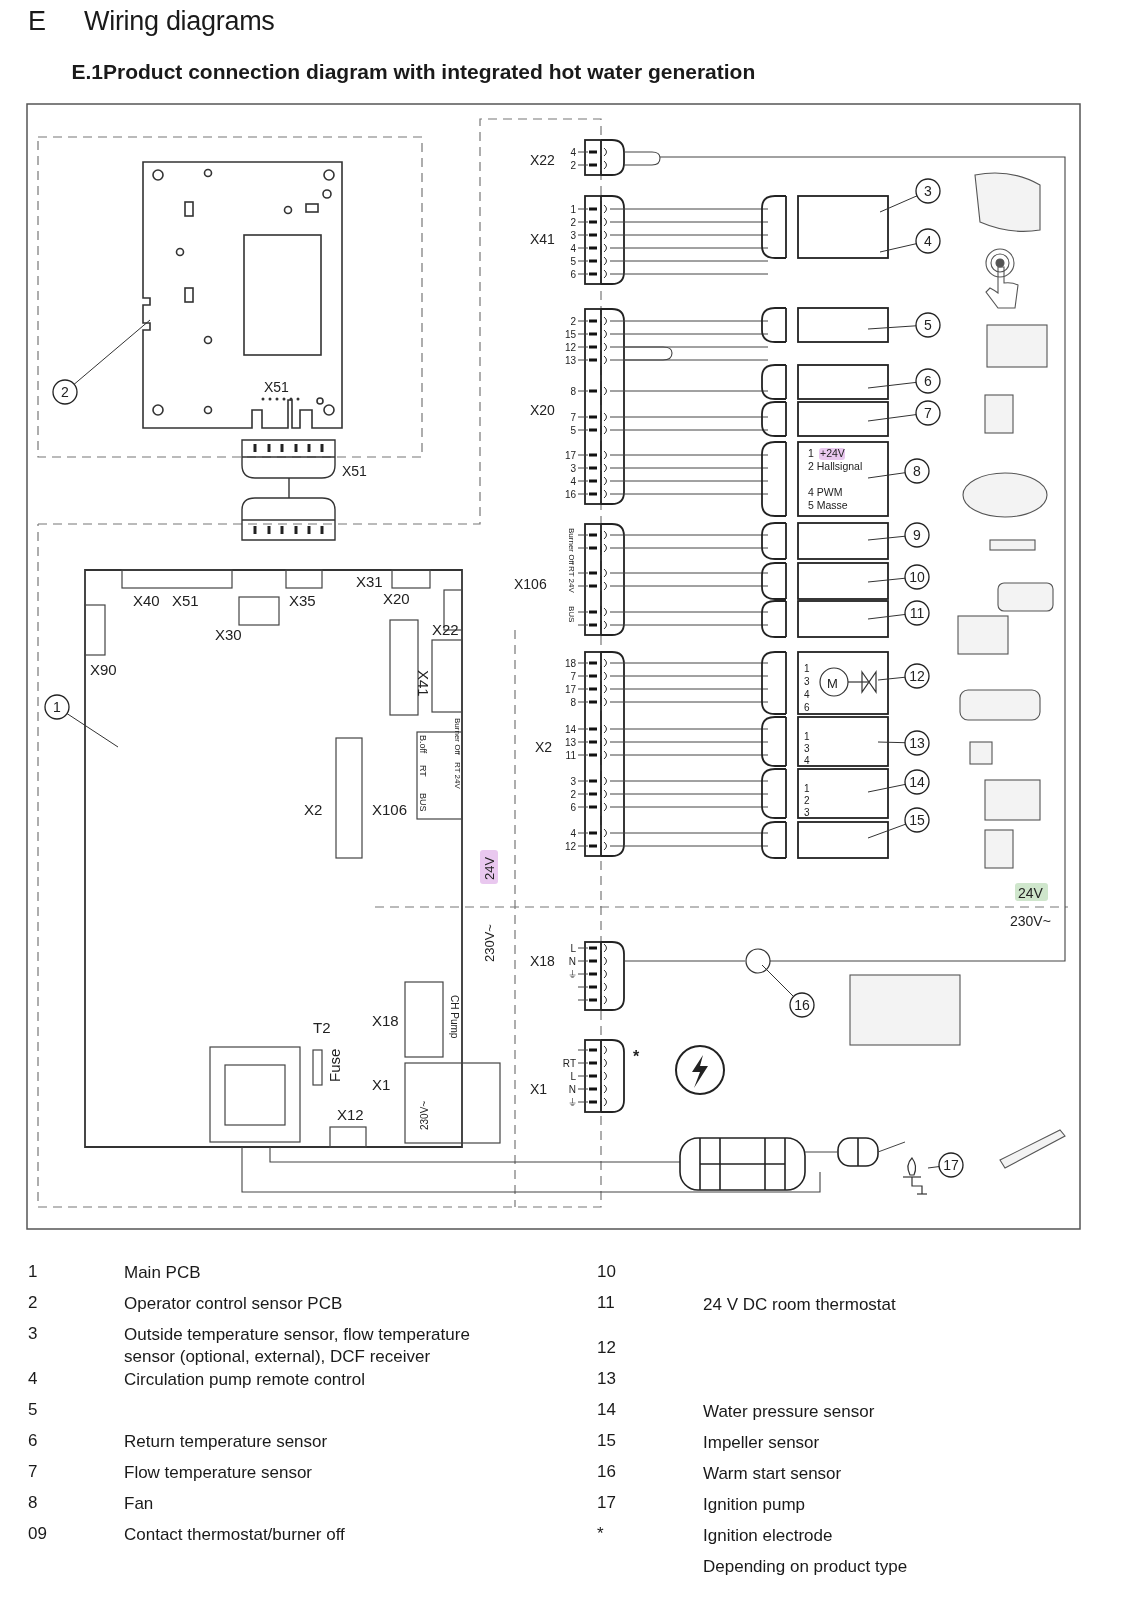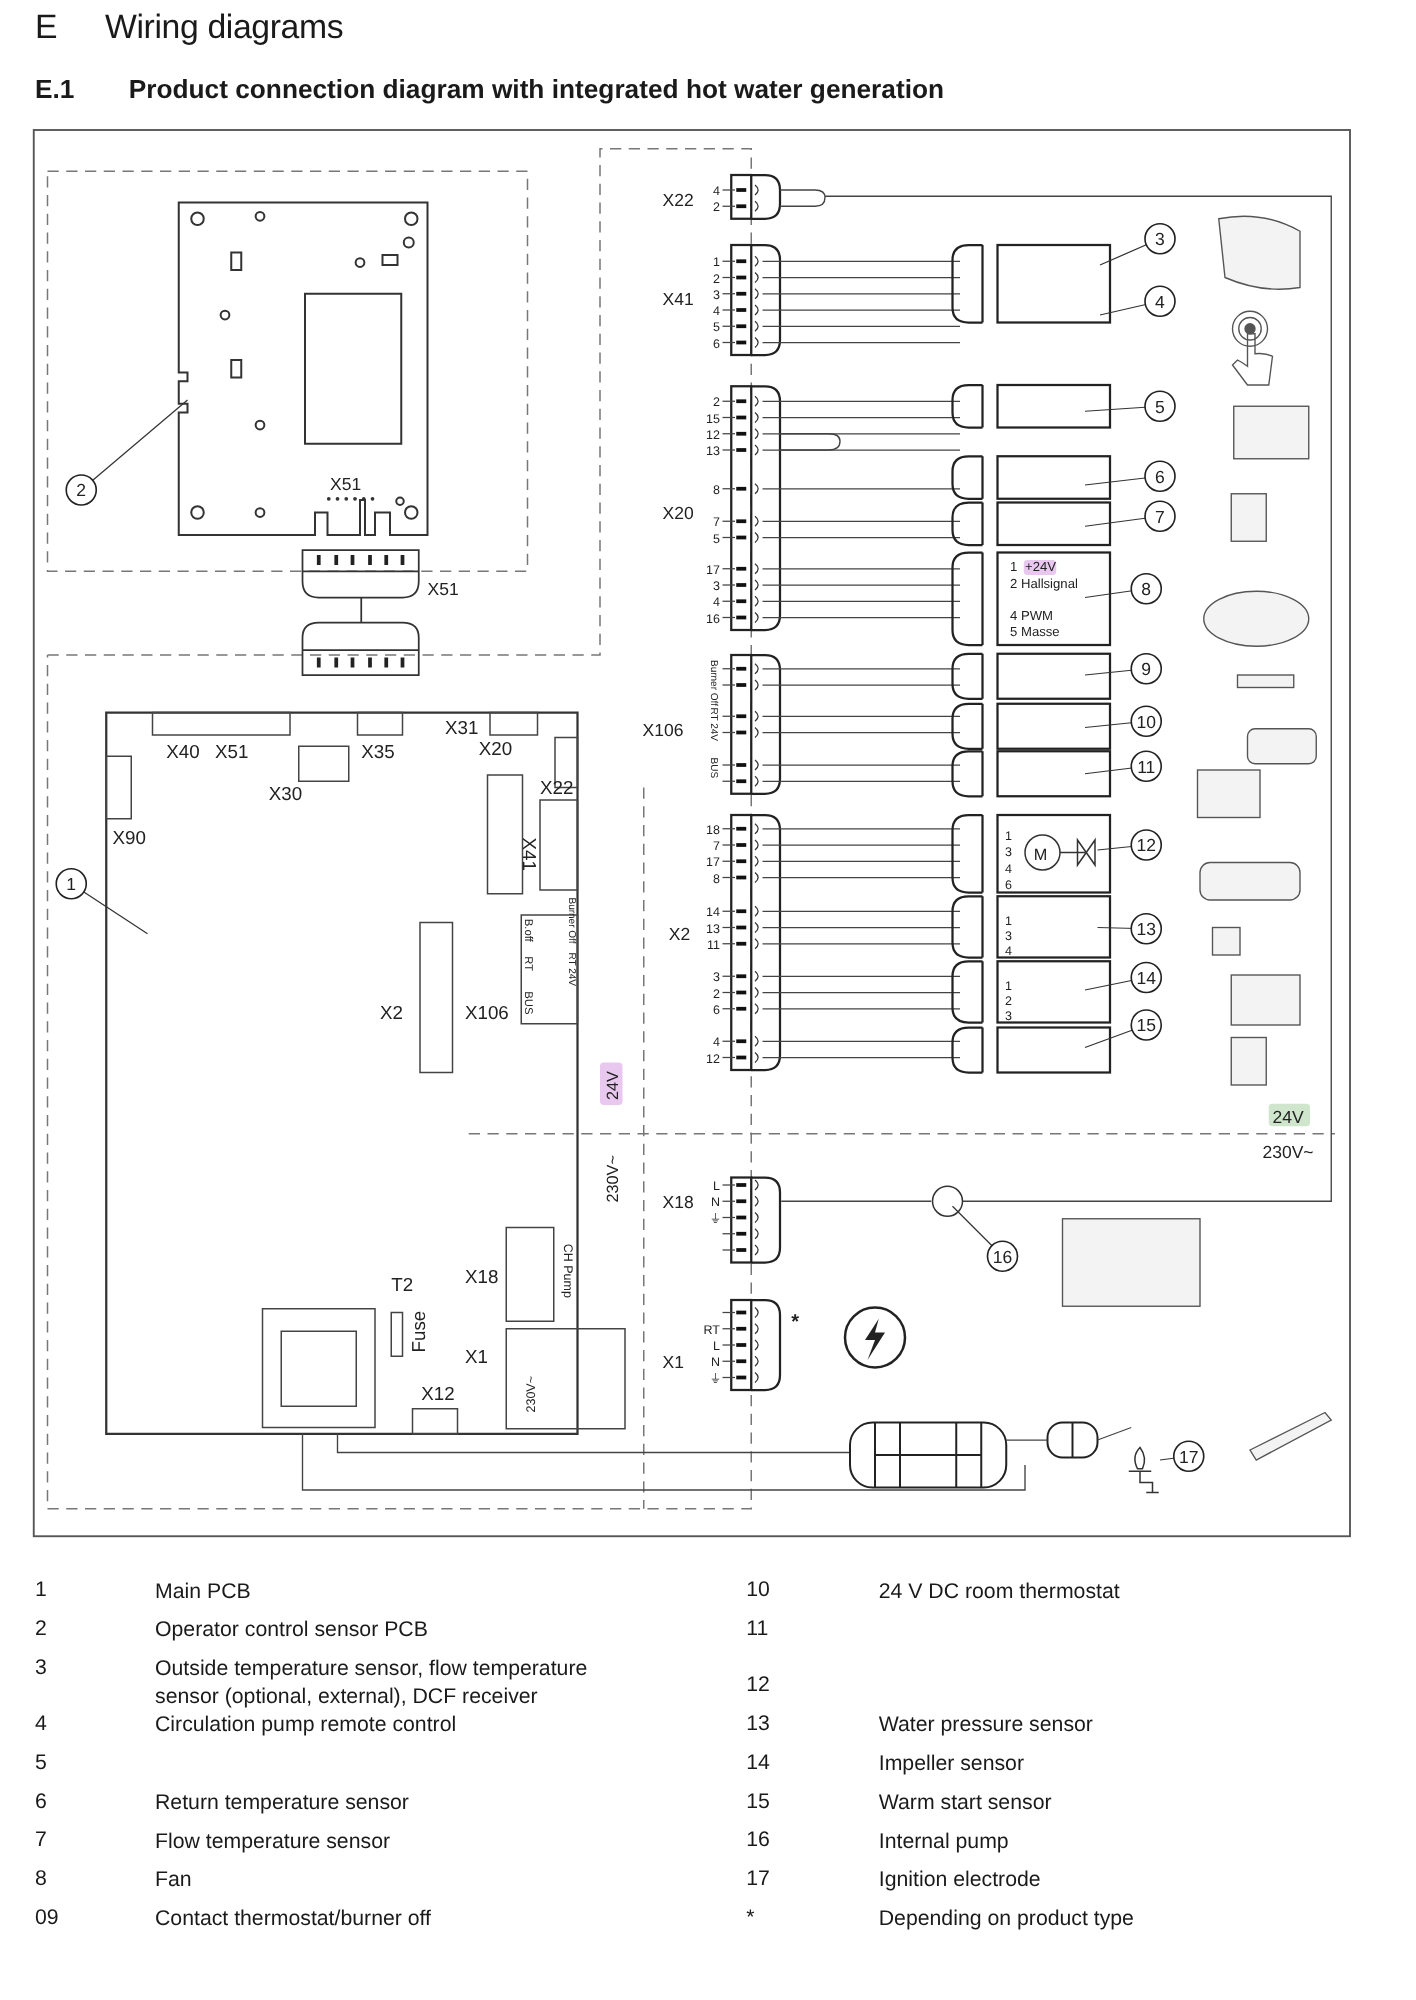--- a/index.html
+++ b/index.html
@@ -1,31 +1,31 @@
 <!DOCTYPE html>
 <html><head>
 <meta charset="utf-8">
 <style>
   html,body{margin:0;padding:0;background:#fff;}
   body{width:1133px;height:1600px;position:relative;overflow:hidden;font-family:"Liberation Sans",sans-serif;color:#1a1a1a;}
   .h1{position:absolute;left:28px;top:6px;font-size:27px;font-weight:normal;letter-spacing:-0.3px;}
   .h1 .num{display:inline-block;width:56px;}
   .h2{position:absolute;left:28px;top:60px;font-size:21px;font-weight:bold;}
-  .h2 .num{display:inline-block;width:75px;}
+  .h2 .num{display:inline-block;width:75px;text-align:right;}
   svg#diagram{position:absolute;left:0;top:0;}
   svg text{font-family:"Liberation Sans",sans-serif;fill:#222;}
   .legend{position:absolute;top:1262px;font-size:17px;}
   .legend .row{position:relative;height:31px;}
   .legend .row.tall{height:45px;}
   .legend .k{position:absolute;left:0;top:0;}
   .legend .v{position:absolute;top:0;line-height:22px;}
   #legend-left{left:28px;width:540px;}
   #legend-left .v{left:96px;width:400px;}
   #legend-right{left:597px;width:530px;top:1262px;}
-  #legend-right .v{left:106px;width:430px;}
+  #legend-right .v{left:106px;width:430px;margin-top:32px;}
 </style>
 </head>
 <body>
 
 <div class="h1">
   <span class="num">E</span><span>Wiring diagrams</span>
 </div>
 <div class="h2">
   <span class="num">E.1</span><span>Product connection diagram with integrated hot water generation</span>
 </div>
@@ -671,21 +671,21 @@
     <div class="row">
       <span class="k">14</span>
       <span class="v">Impeller sensor</span>
     </div>
     <div class="row">
       <span class="k">15</span>
       <span class="v">Warm start sensor</span>
     </div>
     <div class="row">
       <span class="k">16</span>
-      <span class="v">Internal pump</span>
+      <span class="v">Ignition pump</span>
     </div>
     <div class="row">
       <span class="k">17</span>
       <span class="v">Ignition electrode</span>
     </div>
     <div class="row">
       <span class="k">*</span>
       <span class="v">Depending on product type</span>
     </div>
   </div>

